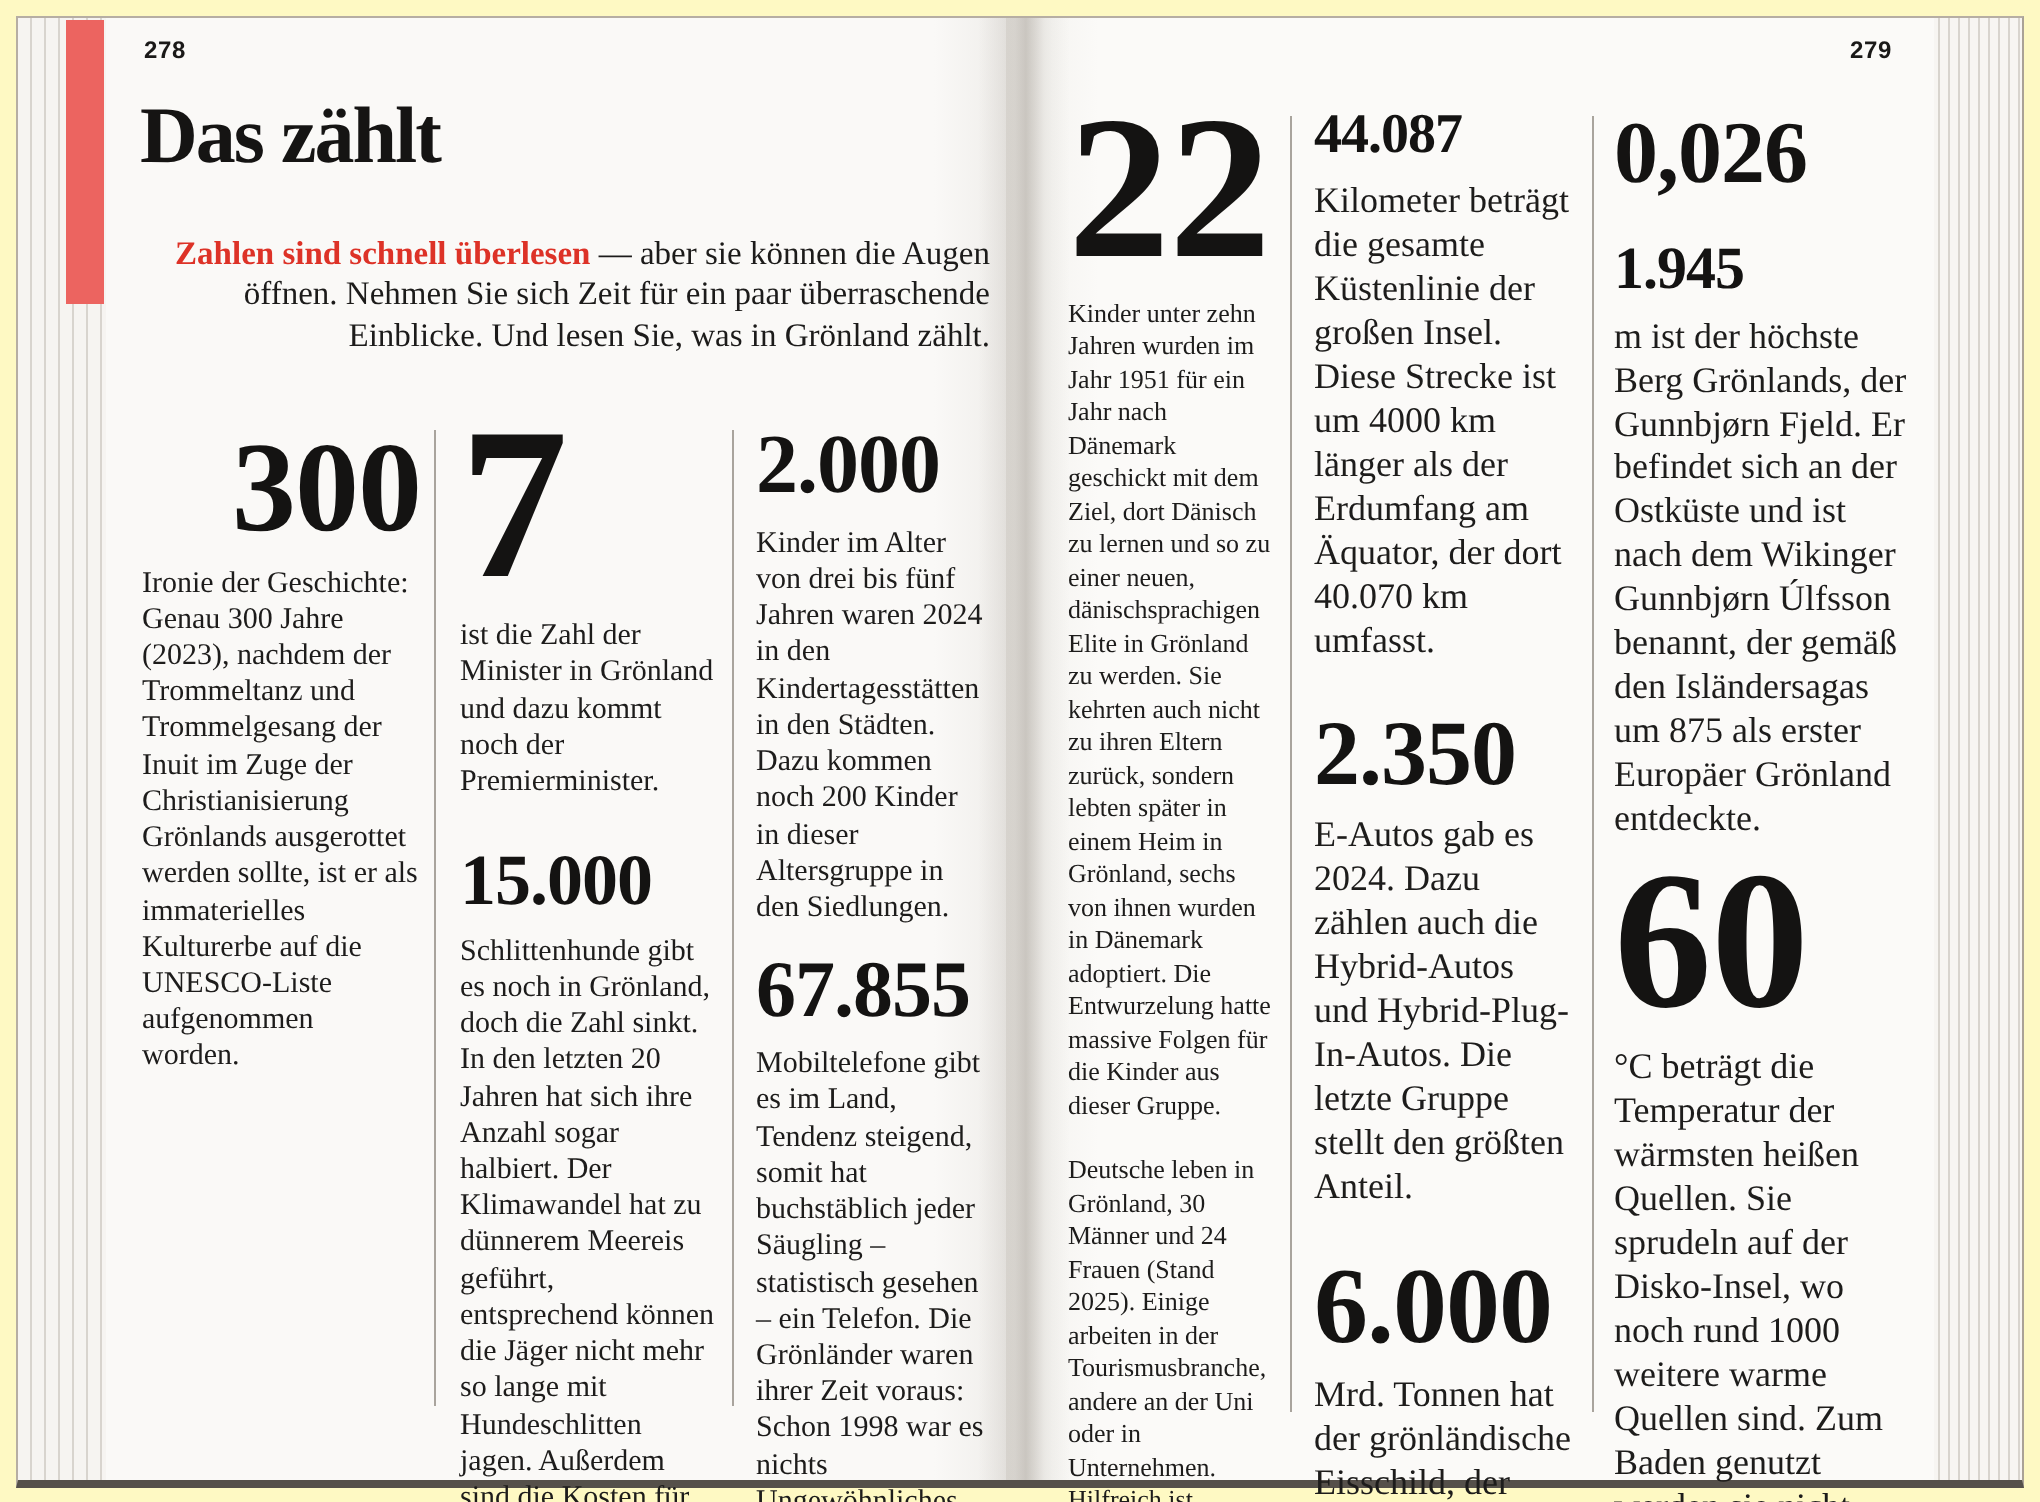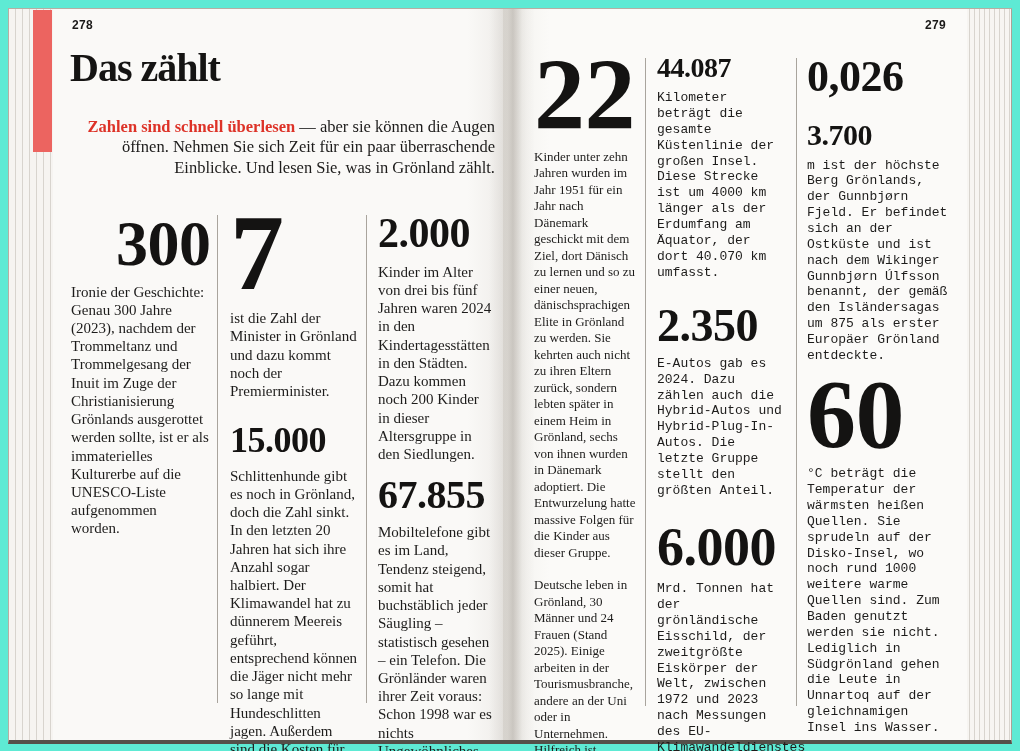--- a/index.html
+++ b/index.html
@@ -1,18 +1,18 @@
 <!DOCTYPE html>
 <html lang="de"><head>
 <meta charset="utf-8">
 <style>
   html,body{margin:0;padding:0;}
   #canvas{
     position:relative;width:1020px;height:751px;overflow:hidden;
-    background:#5eead4;
+    background:#fef9c3;
     font-family:"Liberation Serif","DejaVu Serif",serif;
   }
   
   .book{
     position:absolute;left:8px;top:8px;width:1004px;height:736px;
     background:#faf9f7;
     border-top:1px solid #b6aea3;border-left:1px solid #b6aea3;border-right:1px solid #aaa296;
     border-bottom:4px solid #55504a;
     box-sizing:border-box;
   }
@@ -54,21 +54,21 @@
     font-weight:bold;color:#141312;line-height:0.9;letter-spacing:-0.5px;
     margin:0 0 10px 0;
   }
   .num-giant{line-height:0.78;margin-bottom:14px;}
   .body{
     margin:0;color:#1d1c1b;font-size:15px;line-height:1.215;
     hyphens:auto;-webkit-hyphens:auto;
   }
   .blk+.blk{margin-top:24px;}
   .rc1 .body{font-size:13px;line-height:1.27;}
-  .rc2 .body,.rc3 .body{font-size:13px;line-height:1.22;font-family:Liberation Mono, monospace;}
+  .rc2 .body,.rc3 .body{font-size:18px;line-height:1.22;}
   .vdiv{position:absolute;width:1px;background:#a9a49d;}
 </style>
 </head>
 <body>
 
 <div id="canvas">
   <div class="book">
     <div class="edge edge-left"></div>
     <div class="edge edge-right"></div>
     <div class="page page-left"></div>
@@ -136,21 +136,21 @@
       <div class="num" style="font-size:54px;">6.000</div>
       <p class="body">Mrd. Tonnen hat der grönländische Eisschild, der zweitgrößte Eiskörper der Welt, zwischen 1972 und 2023 nach Messungen des EU-Klimawandeldienstes Copernicus verloren. Trotz der darauffolgenden kühleren Winter schmilzt das Eis weiterhin.</p>
     </div>
   </div>
   <div class="vdiv" style="left:796px;top:58px;height:648px;"></div>
   <div class="col rc3" style="left:807px;top:57px;width:148px;">
     <div class="blk">
       <div class="num" style="font-size:44px;">0,026</div>
     </div>
     <div class="blk">
-      <div class="num" style="font-size:30px;">3.700</div>
+      <div class="num" style="font-size:30px;">1.945</div>
       <p class="body">m ist der höchste Berg Grönlands, der Gunnbjørn Fjeld. Er befindet sich an der Ostküste und ist nach dem Wikinger Gunnbjørn Úlfsson benannt, der gemäß den Isländersagas um 875 als erster Europäer Grönland entdeckte.</p>
     </div>
     <div class="blk" style="margin-top:12px;">
       <div class="num num-giant" style="font-size:98px;">60</div>
       <p class="body">°C beträgt die Temperatur der wärmsten heißen Quellen. Sie sprudeln auf der Disko-Insel, wo noch rund 1000 weitere warme Quellen sind. Zum Baden genutzt werden sie nicht. Lediglich in Südgrönland gehen die Leute in Unnartoq auf der gleichnamigen Insel ins Wasser.</p>
     </div>
   </div>
 </div>
 
 </body></html>

